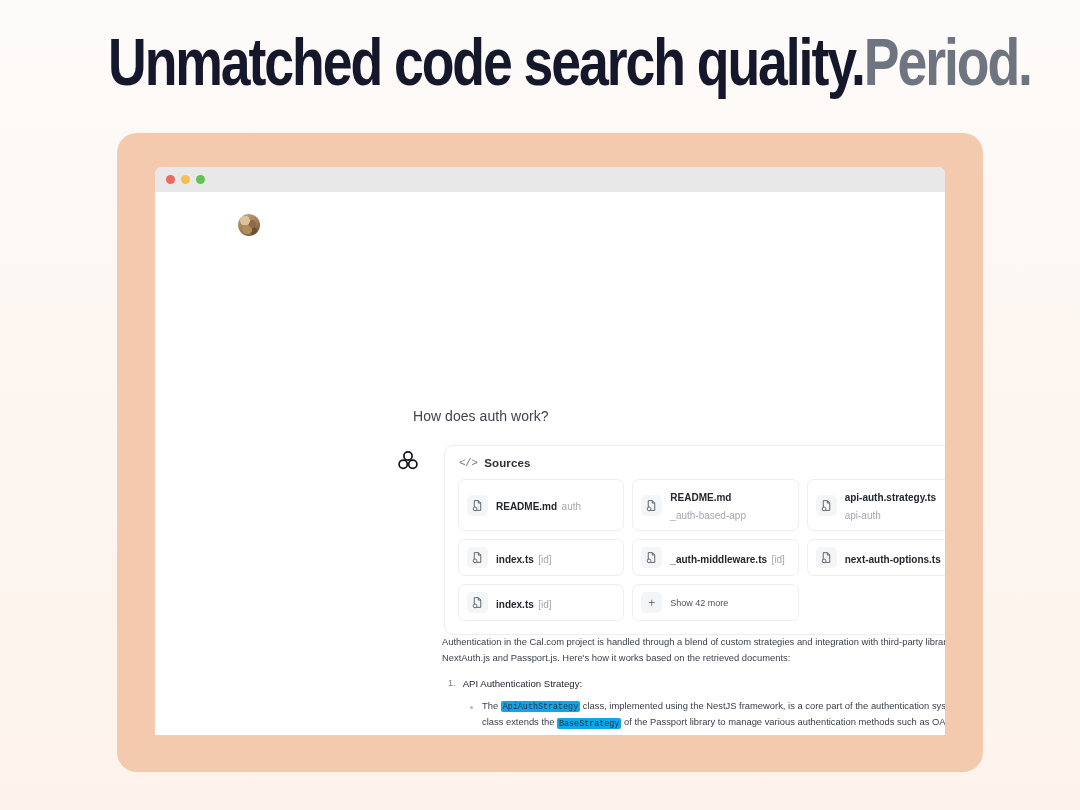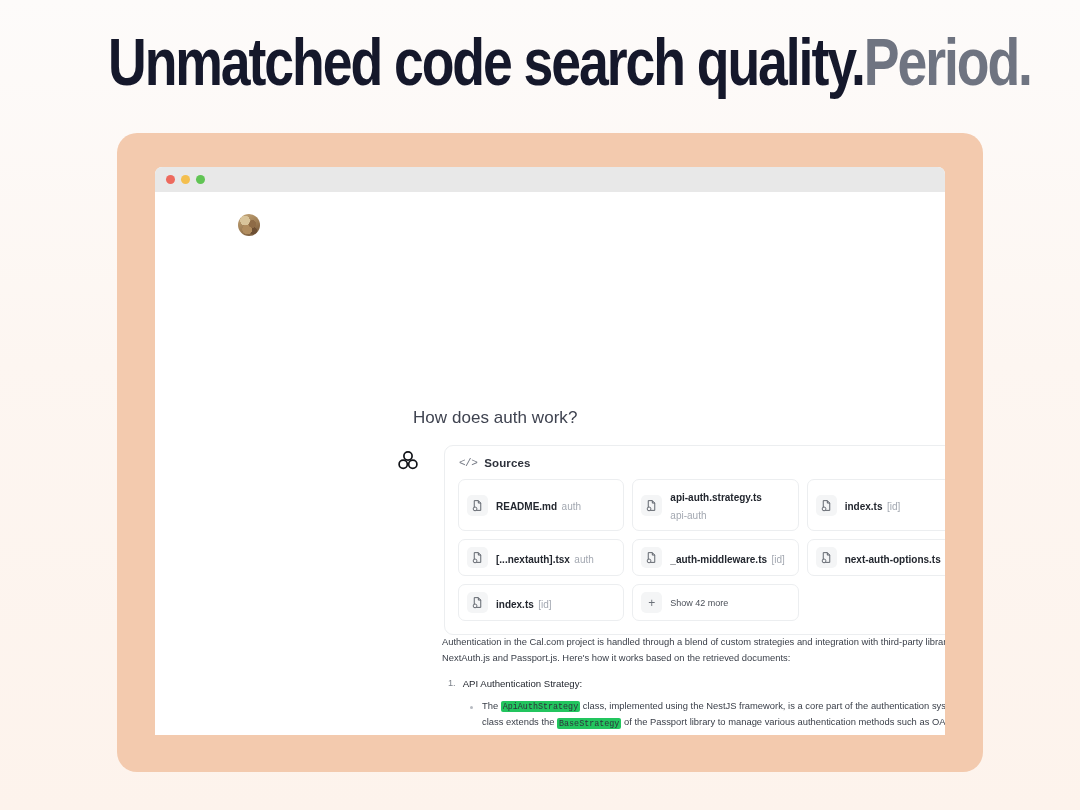--- a/index.html
+++ b/index.html
@@ -90,21 +90,21 @@
       radial-gradient(circle at 66% 46%, #8e6b46 0 20%, transparent 21%),
       radial-gradient(circle at 42% 70%, #b08c5e 0 24%, transparent 25%),
       radial-gradient(circle at 70% 76%, #6d4f33 0 16%, transparent 17%),
       linear-gradient(150deg, #c8ab7d 0%, #9c7b52 55%, #6b4f35 100%);
   }
 
   .user-text {
     position: absolute;
     left: 258px;
     top: 216px;
-    font-size: 17px;
+    font-size: 14px;
     color: #3f4350;
     letter-spacing: 0.05px;
   }
 
   .bot-logo {
     position: absolute;
     left: 240px;
     top: 256px;
     width: 26px;
     height: 26px;
@@ -243,21 +243,21 @@
     width: 3px; height: 3px;
     border-radius: 50%;
     background: #b6bac1;
     margin-top: 8px;
   }
   .bullet-text { flex: 1 1 auto; }
 
   code {
     font-family: "Liberation Mono", monospace;
     font-size: 8.4px;
-    background: #22c55e;
+    background: #0ea5e9;
     color: #2e323c;
     padding: 0.5px 2px;
     border-radius: 2px;
   }
 </style>
 </head>
 <body>
 
 <h1 class="headline">
   <span class="hl-dark">Unmatched code search quality.</span><span class="hl-light">Period.</span>
@@ -304,20 +304,33 @@
                   <path d="M9 2v3h3"></path>
                 <circle cx="5" cy="12.2" r="2.3" fill="#f4f5f6" stroke="#50555e" stroke-width="1"></circle>
               </svg>
             </span>
             <span class="src-meta">
               <span class="src-name">README.md</span>
               <span class="src-path">auth</span>
             </span>
           </div>
 
+          <div class="source-card">
+            <span class="file-badge">
+              <svg viewBox="0 0 16 16" width="13" height="13" fill="none" stroke="#50555e" stroke-width="1.1" stroke-linejoin="round">
+                <path d="M4 2h5l3 3v9H4z"></path>
+                  <path d="M9 2v3h3"></path>
+                <circle cx="5" cy="12.2" r="2.3" fill="#f4f5f6" stroke="#50555e" stroke-width="1"></circle>
+              </svg>
+            </span>
+            <span class="src-meta">
+              <span class="src-name">README.md</span>
+              <span class="src-path">_auth-based-app</span>
+            </span>
+          </div>
 
           <div class="source-card">
             <span class="file-badge">
               <svg viewBox="0 0 16 16" width="13" height="13" fill="none" stroke="#50555e" stroke-width="1.1" stroke-linejoin="round">
                 <path d="M4 2h5l3 3v9H4z"></path>
                   <path d="M9 2v3h3"></path>
                 <circle cx="5" cy="12.2" r="2.3" fill="#f4f5f6" stroke="#50555e" stroke-width="1"></circle>
               </svg>
             </span>
             <span class="src-meta">
@@ -333,33 +346,20 @@
                   <path d="M9 2v3h3"></path>
                 <circle cx="5" cy="12.2" r="2.3" fill="#f4f5f6" stroke="#50555e" stroke-width="1"></circle>
               </svg>
             </span>
             <span class="src-meta">
               <span class="src-name">index.ts</span>
               <span class="src-path">[id]</span>
             </span>
           </div>
 
-          <div class="source-card">
-            <span class="file-badge">
-              <svg viewBox="0 0 16 16" width="13" height="13" fill="none" stroke="#50555e" stroke-width="1.1" stroke-linejoin="round">
-                <path d="M4 2h5l3 3v9H4z"></path>
-                  <path d="M9 2v3h3"></path>
-                <circle cx="5" cy="12.2" r="2.3" fill="#f4f5f6" stroke="#50555e" stroke-width="1"></circle>
-              </svg>
-            </span>
-            <span class="src-meta">
-              <span class="src-name">[...nextauth].tsx</span>
-              <span class="src-path">auth</span>
-            </span>
-          </div>
 
           <div class="source-card">
             <span class="file-badge">
               <svg viewBox="0 0 16 16" width="13" height="13" fill="none" stroke="#50555e" stroke-width="1.1" stroke-linejoin="round">
                 <path d="M4 2h5l3 3v9H4z"></path>
                   <path d="M9 2v3h3"></path>
                 <circle cx="5" cy="12.2" r="2.3" fill="#f4f5f6" stroke="#50555e" stroke-width="1"></circle>
               </svg>
             </span>
             <span class="src-meta">

